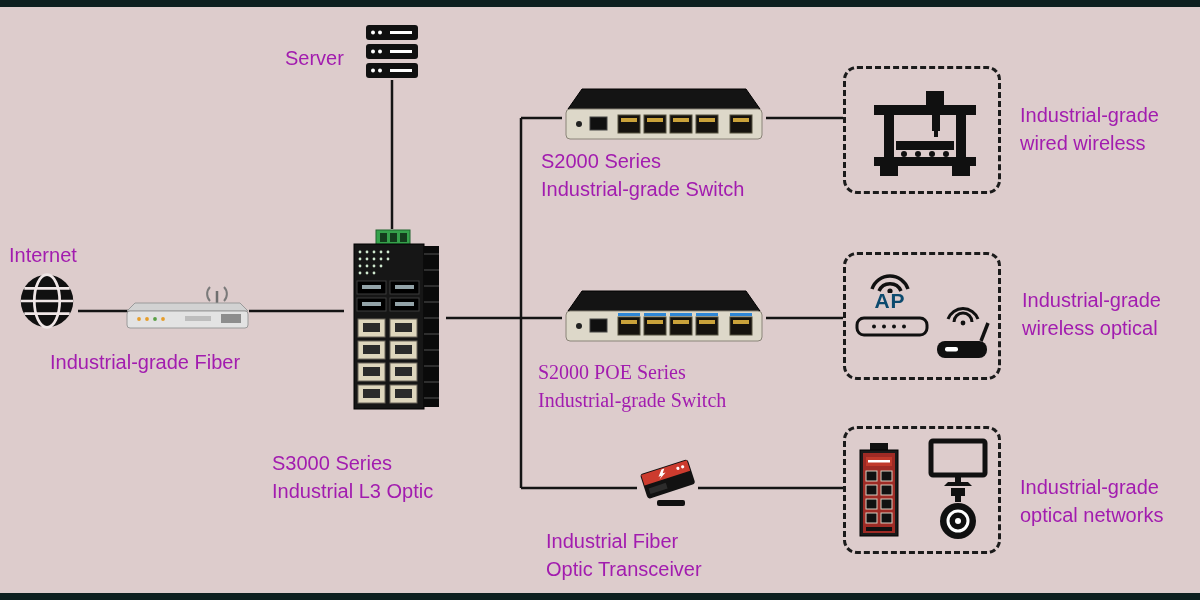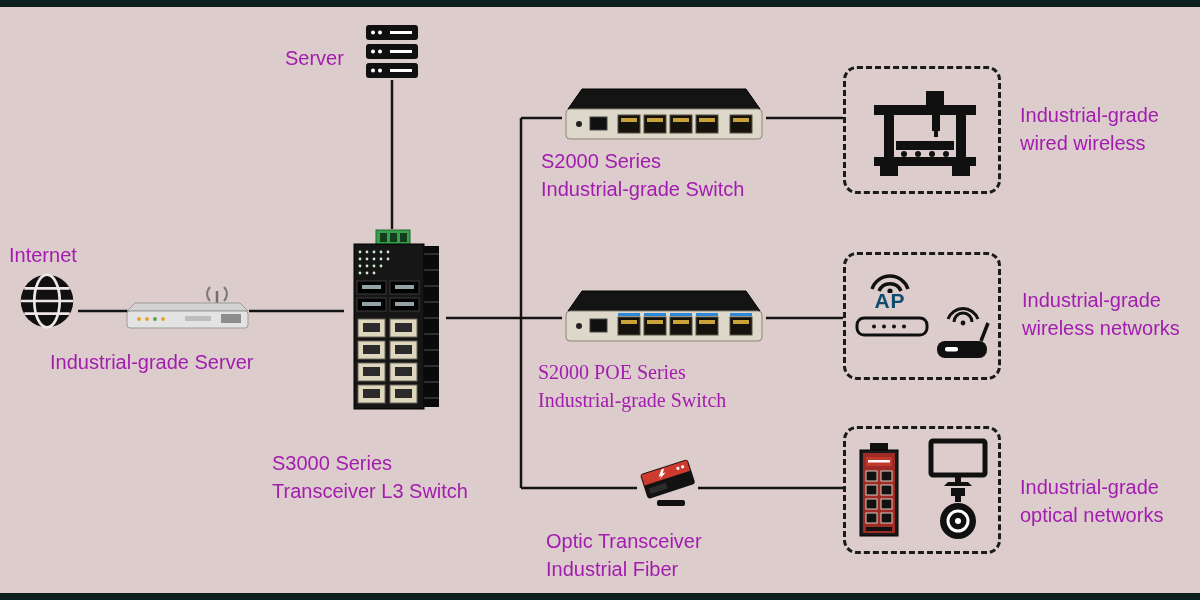--- a/index.html
+++ b/index.html
@@ -57,21 +57,21 @@
     <path d="M99 4 a10 10 0 0 1 0 14" stroke="#7a7a7a" stroke-width="2" fill="none"></path>
     <polygon points="10,20 115,20 123,28 2,28" fill="#d2d2d2" stroke="#9a9a9a"></polygon>
     <rect x="2" y="28" width="121" height="17" rx="3" fill="#e3e3e3" stroke="#9a9a9a"></rect>
     <circle cx="14" cy="36" r="1.9" fill="#e69d2a"></circle>
     <circle cx="22" cy="36" r="1.9" fill="#e69d2a"></circle>
     <circle cx="30" cy="36" r="1.9" fill="#5aa046"></circle>
     <circle cx="38" cy="36" r="1.9" fill="#e69d2a"></circle>
     <rect x="96" y="31" width="20" height="9" fill="#8d8d8d"></rect>
     <rect x="60" y="33" width="26" height="5" fill="#bdbdbd"></rect>
   </svg>
-  <div class="label center" style="left:50px; top:348px; width:280px;">Industrial-grade Server</div>
+  <div class="label center" style="left:50px; top:348px; width:280px;">Industrial-grade Fiber</div>
 
   <div class="label" style="left:285px; top:44px;">Server</div>
   <svg class="abs" style="left:363px; top:22px;" width="58" height="58" viewBox="0 0 56 58">
     <g fill="#101010">
       <rect x="2" y="3" width="52" height="15" rx="3"></rect>
       <rect x="2" y="22" width="52" height="15" rx="3"></rect>
       <rect x="2" y="41" width="52" height="15" rx="3"></rect>
     </g>
     <g fill="#ffffff">
       <circle cx="9" cy="10.5" r="2"></circle>
@@ -152,21 +152,21 @@
       <rect x="21" y="116" width="17" height="9"></rect>
         <rect x="53" y="116" width="17" height="9"></rect>
       <rect x="21" y="138" width="17" height="9"></rect>
         <rect x="53" y="138" width="17" height="9"></rect>
       <rect x="21" y="160" width="17" height="9"></rect>
         <rect x="53" y="160" width="17" height="9"></rect>
     </g>
   </svg>
   <div class="label center" style="left:272px; top:423px; width:250px;margin-top:26px;">
     <div>S3000 Series</div>
-    <div>Transceiver L3 Switch</div>
+    <div>Industrial L3 Optic</div>
   </div>
 
   <svg class="abs" style="left:562px; top:84px;" width="205" height="62" viewBox="0 0 205 62">
     <polygon points="20,5 184,5 198,25 6,25" fill="#141414" stroke="#000"></polygon>
     <rect x="4" y="25" width="196" height="30" rx="4" fill="#ddd8c9" stroke="#8a8478"></rect>
     <circle cx="17" cy="40" r="3" fill="#222"></circle>
     <rect x="28" y="33" width="17" height="13" fill="#101010" stroke="#444"></rect>
     <g fill="#15120e" stroke="#55503f">
       <rect x="56" y="31" width="22" height="18"></rect>
         <rect x="82" y="31" width="22" height="18"></rect>
@@ -224,22 +224,22 @@
       <rect x="6" y="16" width="50" height="26" rx="3" fill="#121212"></rect>
       <rect x="7" y="17" width="48" height="11" fill="#cc3b2e"></rect>
       <polygon points="28,18 23,24 26,24 23,27 31,22 28,22 31,18" fill="#ffffff"></polygon>
       <circle cx="44" cy="22" r="1.6" fill="#fff"></circle>
         <circle cx="49" cy="22" r="1.6" fill="#fff"></circle>
       <rect x="10" y="32" width="18" height="6" fill="#2c2c2c"></rect>
     </g>
     <rect x="20" y="50" width="28" height="6" rx="2" fill="#101010"></rect>
   </svg>
   <div class="label center" style="left:546px; top:527px; width:240px;">
+    <div>Industrial Fiber</div>
     <div>Optic Transceiver</div>
-    <div>Industrial Fiber</div>
   </div>
 
   <div class="dashed-box" style="left:843px; top:66px; width:158px; height:128px;">
     <svg class="abs" style="left:24px; top:16px;" width="110" height="94" viewBox="0 0 110 94">
       <g fill="#101010">
         <rect x="4" y="20" width="102" height="10"></rect>
         <rect x="14" y="30" width="10" height="42"></rect>
         <rect x="86" y="30" width="10" height="42"></rect>
         <rect x="56" y="6" width="18" height="14"></rect>
         <rect x="62" y="30" width="8" height="16"></rect>
@@ -278,21 +278,21 @@
       <path d="M18 16 A16 16 0 0 1 48 16" stroke="#101010" stroke-width="3" fill="none"></path>
       <path d="M24 19 A9 9 0 0 1 42 19" stroke="#101010" stroke-width="3" fill="none"></path>
       <circle cx="33" cy="20" r="2.4" fill="#101010"></circle>
       <line x1="51" y1="38" x2="58" y2="20" stroke="#101010" stroke-width="3.5"></line>
       <rect x="7" y="38" width="50" height="17" rx="8" fill="#101010"></rect>
       <rect x="15" y="44" width="13" height="4.5" rx="2" fill="#ffffff"></rect>
     </svg>
   </div>
   <div class="label" style="left:1022px; top:286px;">
     <div>Industrial-grade</div>
-    <div>wireless networks</div>
+    <div>wireless optical</div>
   </div>
 
   <div class="dashed-box" style="left:843px; top:426px; width:158px; height:128px;">
     <svg class="abs" style="left:10px; top:14px;" width="46" height="98" viewBox="0 0 46 98">
       <rect x="14" y="0" width="18" height="7" fill="#101010"></rect>
       <rect x="4" y="7" width="38" height="86" fill="#1a1a1a" stroke="#000"></rect>
       <rect x="7" y="10" width="32" height="80" fill="#9e2b25"></rect>
       <rect x="10" y="14" width="26" height="9" fill="#c0392b"></rect>
       <rect x="12" y="17" width="22" height="2.5" fill="#ffffff"></rect>
       <g fill="#111" stroke="#d8cfc2" stroke-width="1">

